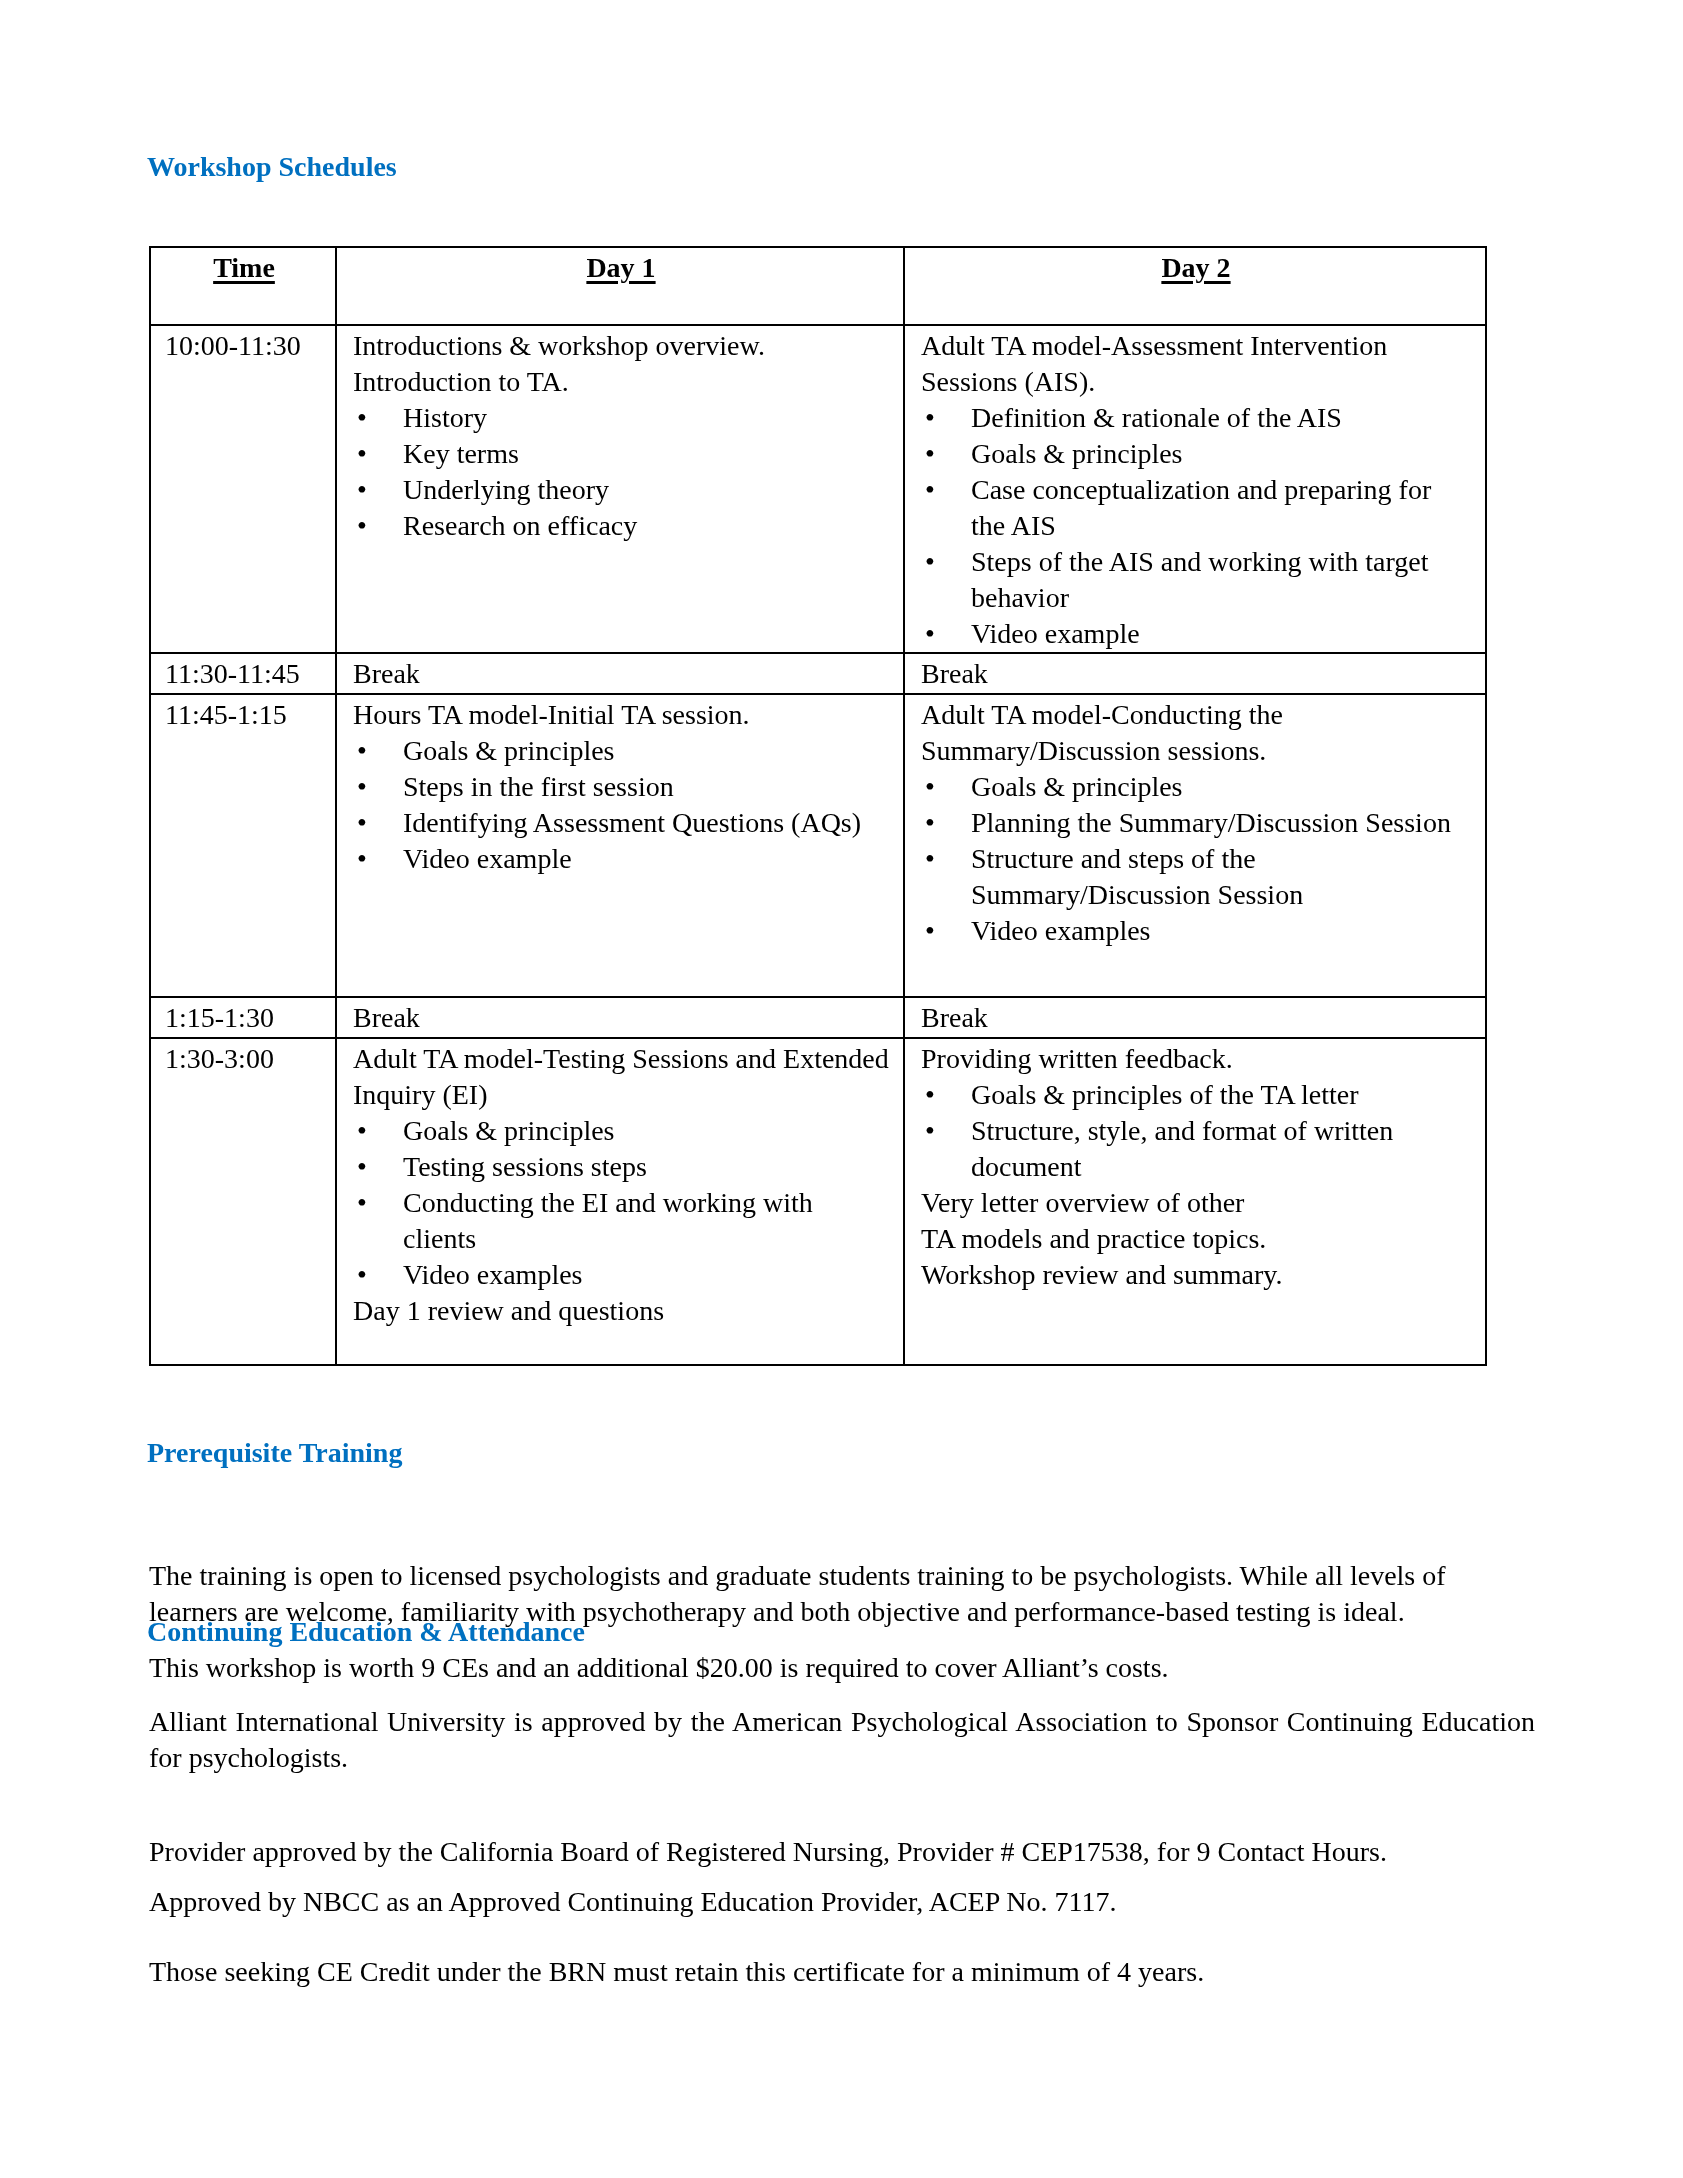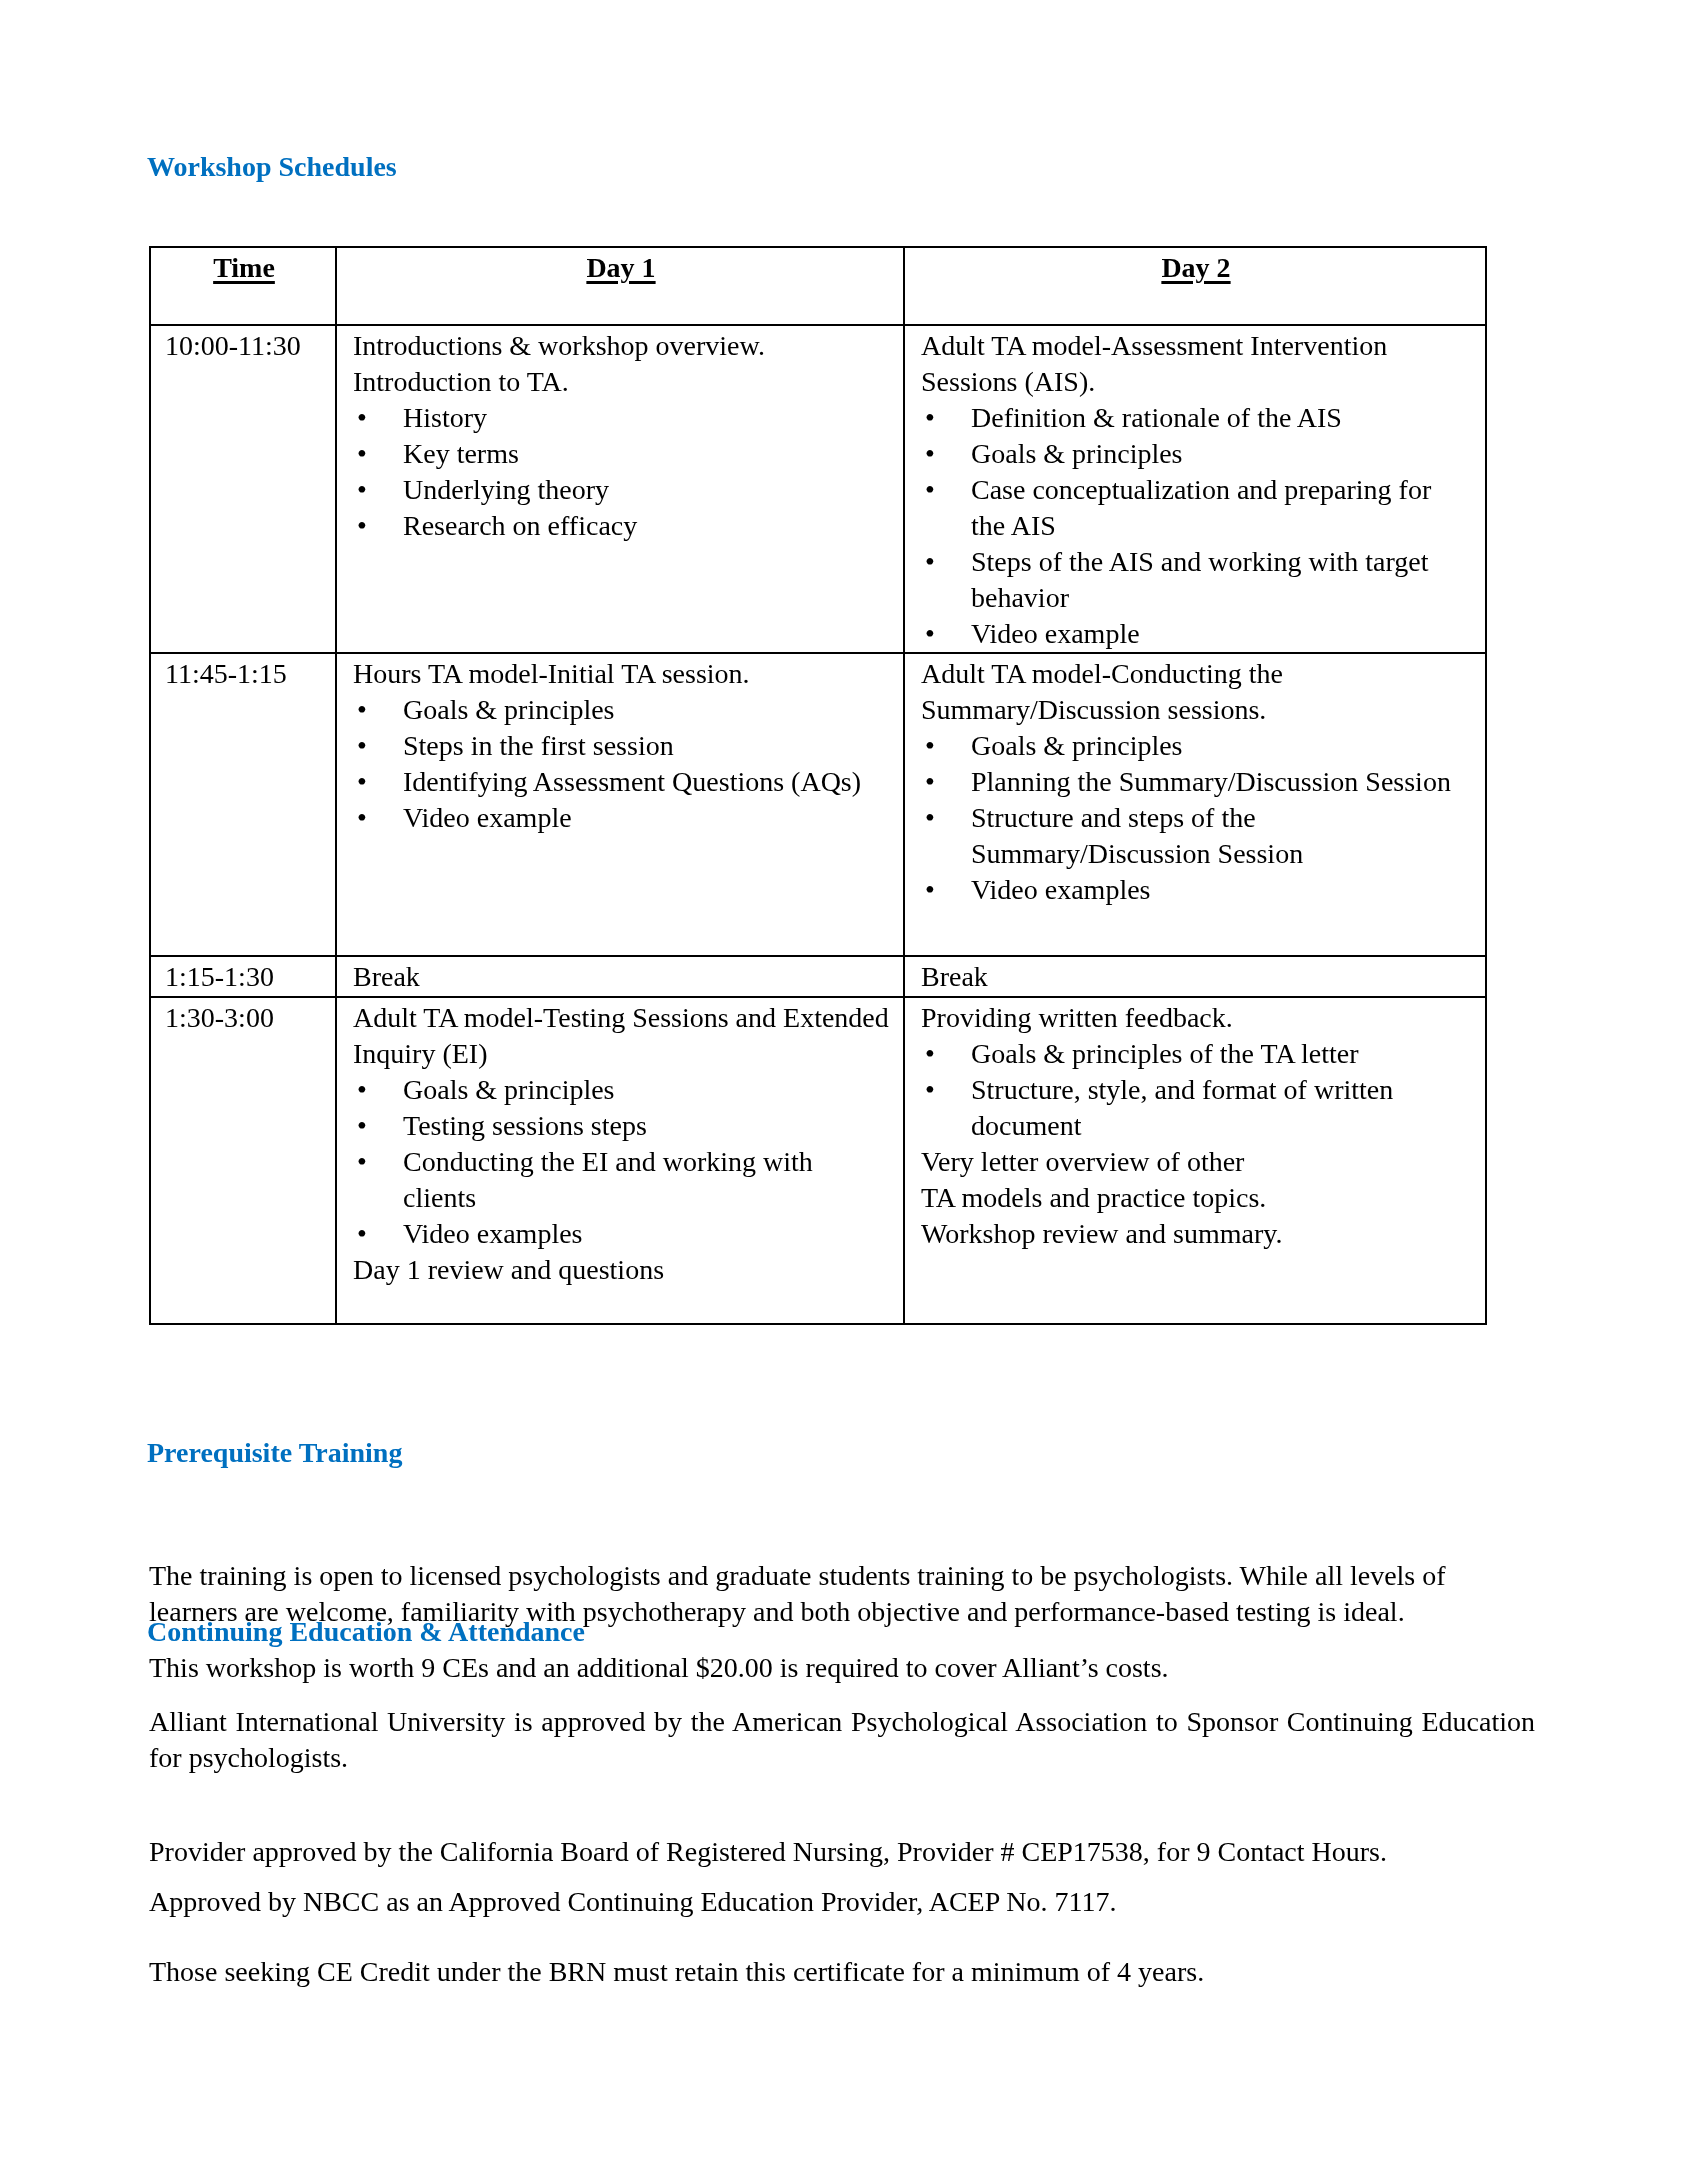--- a/index.html
+++ b/index.html
@@ -76,20 +76,29 @@
           <span class="line">Adult TA model-Assessment Intervention Sessions (AIS).</span>
           <ul class="bul">
             <li><span class="dot">•</span><span>Definition &amp; rationale of the AIS</span></li>
             <li><span class="dot">•</span><span>Goals &amp; principles</span></li>
             <li><span class="dot">•</span><span>Case conceptualization and preparing for the AIS</span></li>
             <li><span class="dot">•</span><span>Steps of the AIS and working with target behavior</span></li>
             <li><span class="dot">•</span><span>Video example</span></li>
           </ul>
         </td>
       </tr>
+      <tr class="br">
+        <td class="time">11:30-11:45</td>
+        <td>
+          <span class="line">Break</span>
+        </td>
+        <td>
+          <span class="line">Break</span>
+        </td>
+      </tr>
       <tr class="r2">
         <td class="time">11:45-1:15</td>
         <td>
           <span class="line">Hours TA model-Initial TA session.</span>
           <ul class="bul">
             <li><span class="dot">•</span><span>Goals &amp; principles</span></li>
             <li><span class="dot">•</span><span>Steps in the first session</span></li>
             <li><span class="dot">•</span><span>Identifying Assessment Questions (AQs)</span></li>
             <li><span class="dot">•</span><span>Video example</span></li>
           </ul>

